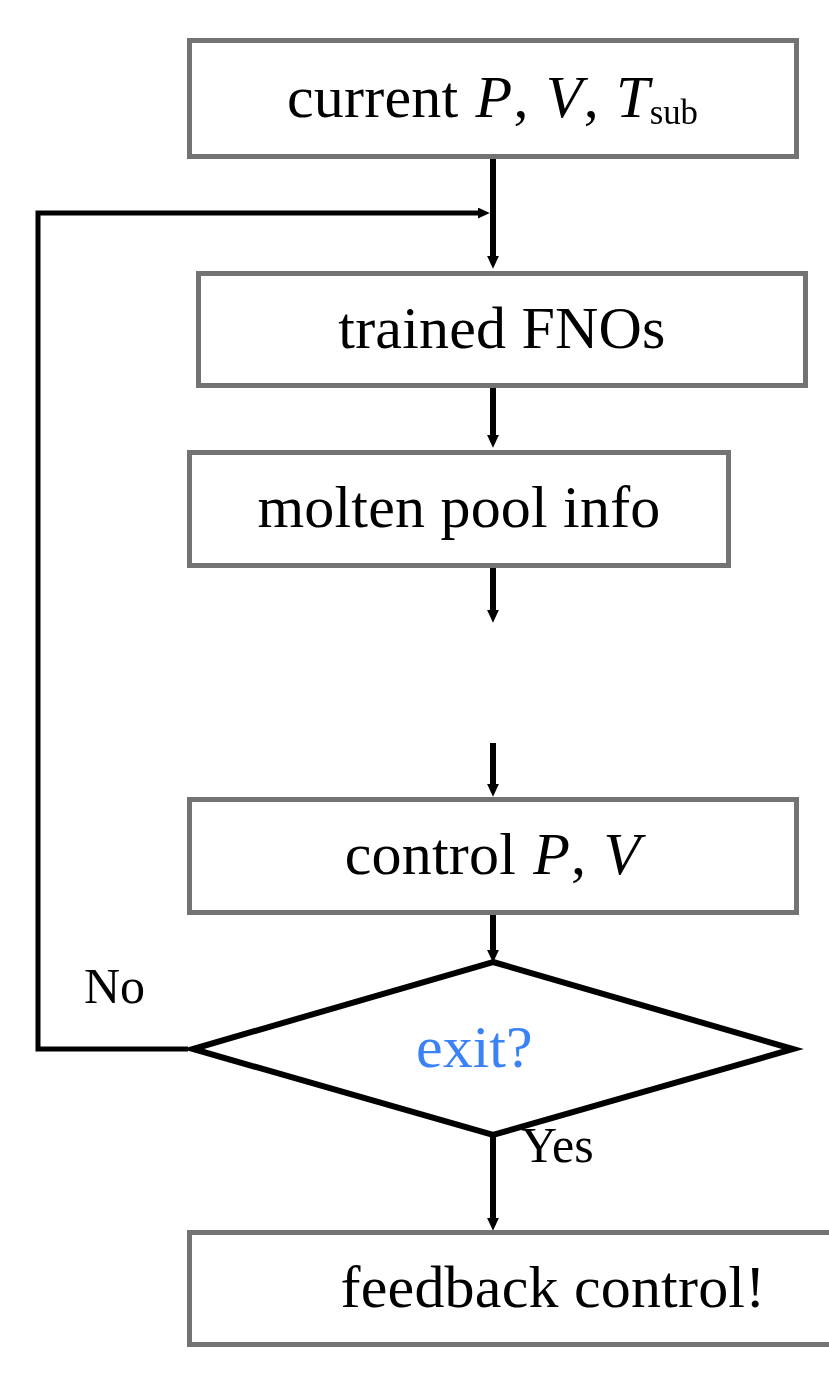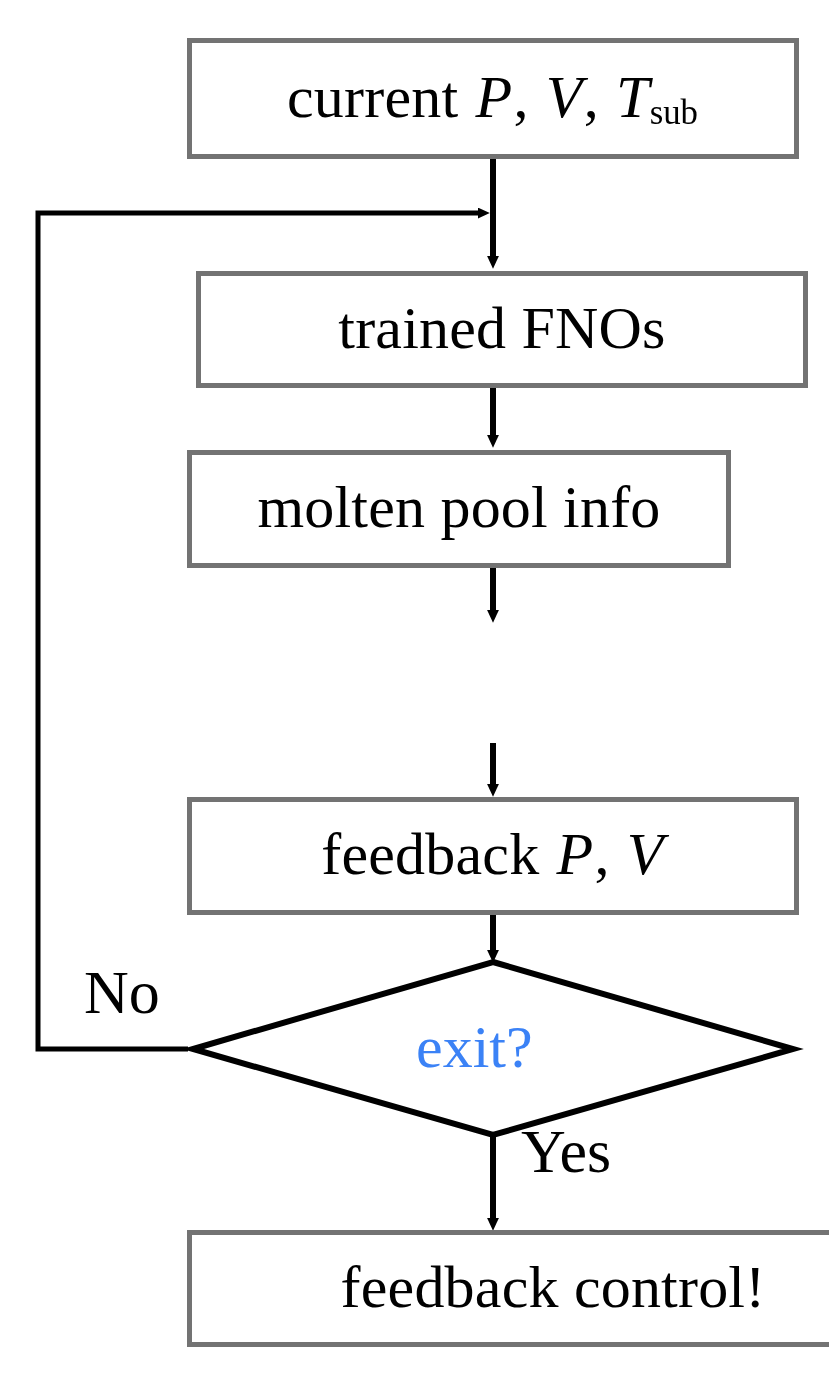--- a/index.html
+++ b/index.html
@@ -62,21 +62,21 @@
   .diamond-label {
     position: absolute;
     font-size: 60px;
     line-height: 1;
     color: #3b82f6;
     white-space: nowrap;
   }
   
   .branch-label {
     position: absolute;
-    font-size: 62px;
+    font-size: 50px;
     line-height: 1;
     color: #000000;
     white-space: nowrap;
   }
 </style>
 </head>
 <body>
 
 <div id="canvas">
 
@@ -114,21 +114,21 @@
   <div class="node-box" style="left:196px; top:271px; width:612px; height:117px;">
     <span class="node-text">trained FNOs</span>
   </div>
 
   <div class="node-box" style="left:187px; top:450px; width:544px; height:118px;">
     <span class="node-text">molten pool info</span>
   </div>
 
 
   <div class="node-box" style="left:187px; top:797px; width:612px; height:118px;">
-    <span class="node-text"><span>feedback </span><span class="var">P</span><span>, </span><span class="var">V</span></span>
+    <span class="node-text"><span>control </span><span class="var">P</span><span>, </span><span class="var">V</span></span>
   </div>
 
   <div class="diamond-label" style="left:416px; top:1017px;">exit?</div>
 
   <div class="branch-label" style="left:84px; top:961px;">No</div>
 
   <div class="branch-label" style="left:521px; top:1120px;">Yes</div>
 
   <div class="node-box" style="left:187px; top:1230px; width:732px; height:117px;">
     <span class="node-text">feedback control!</span>

